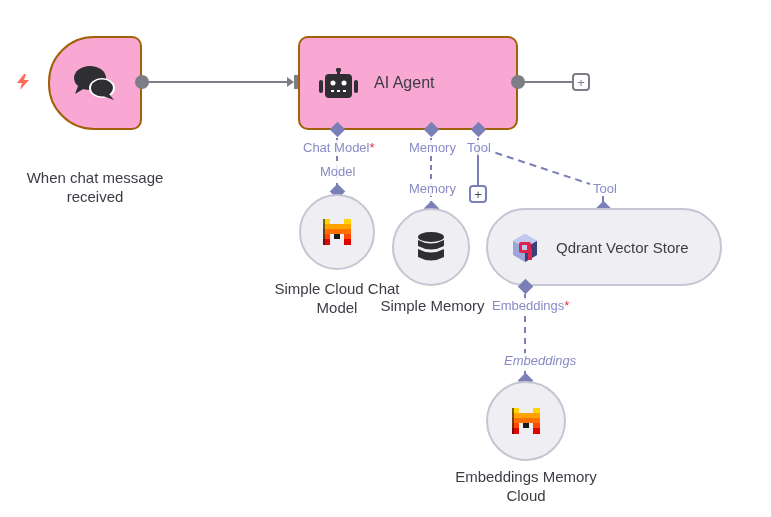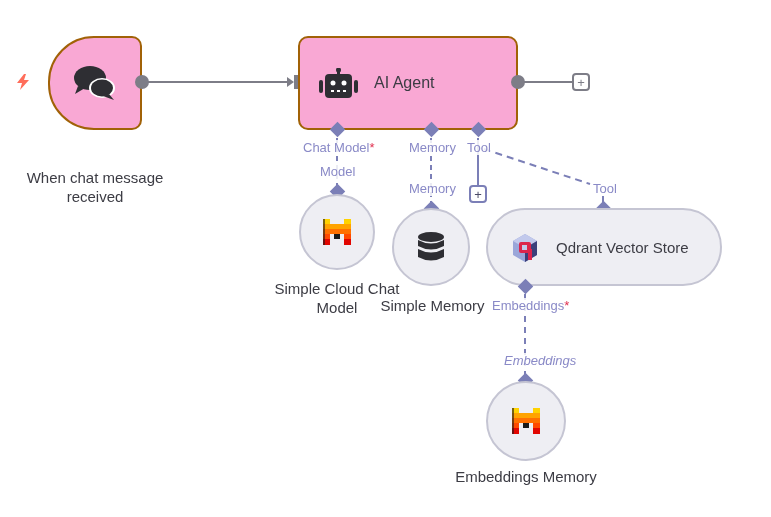--- a/index.html
+++ b/index.html
@@ -211,13 +211,14 @@
     <rect x="0" y="15" width="7" height="5" fill="#ff4900"></rect>
     <rect x="11" y="15" width="6" height="5" fill="#1a1a1a"></rect>
     <rect x="21" y="15" width="7" height="5" fill="#ff4900"></rect>
     <rect x="0" y="20" width="7" height="6" fill="#e10500"></rect>
     <rect x="21" y="20" width="7" height="6" fill="#e10500"></rect>
     <rect x="0" y="0" width="2" height="26" fill="#1a1a1a" opacity="0.6"></rect>
   </svg>
 </div>
 <div class="node-label" style="left:440px; top:467px; width:172px;">
   <div>Embeddings Memory</div>
+  <div>Cloud</div>
 </div>
 
 </body></html>

